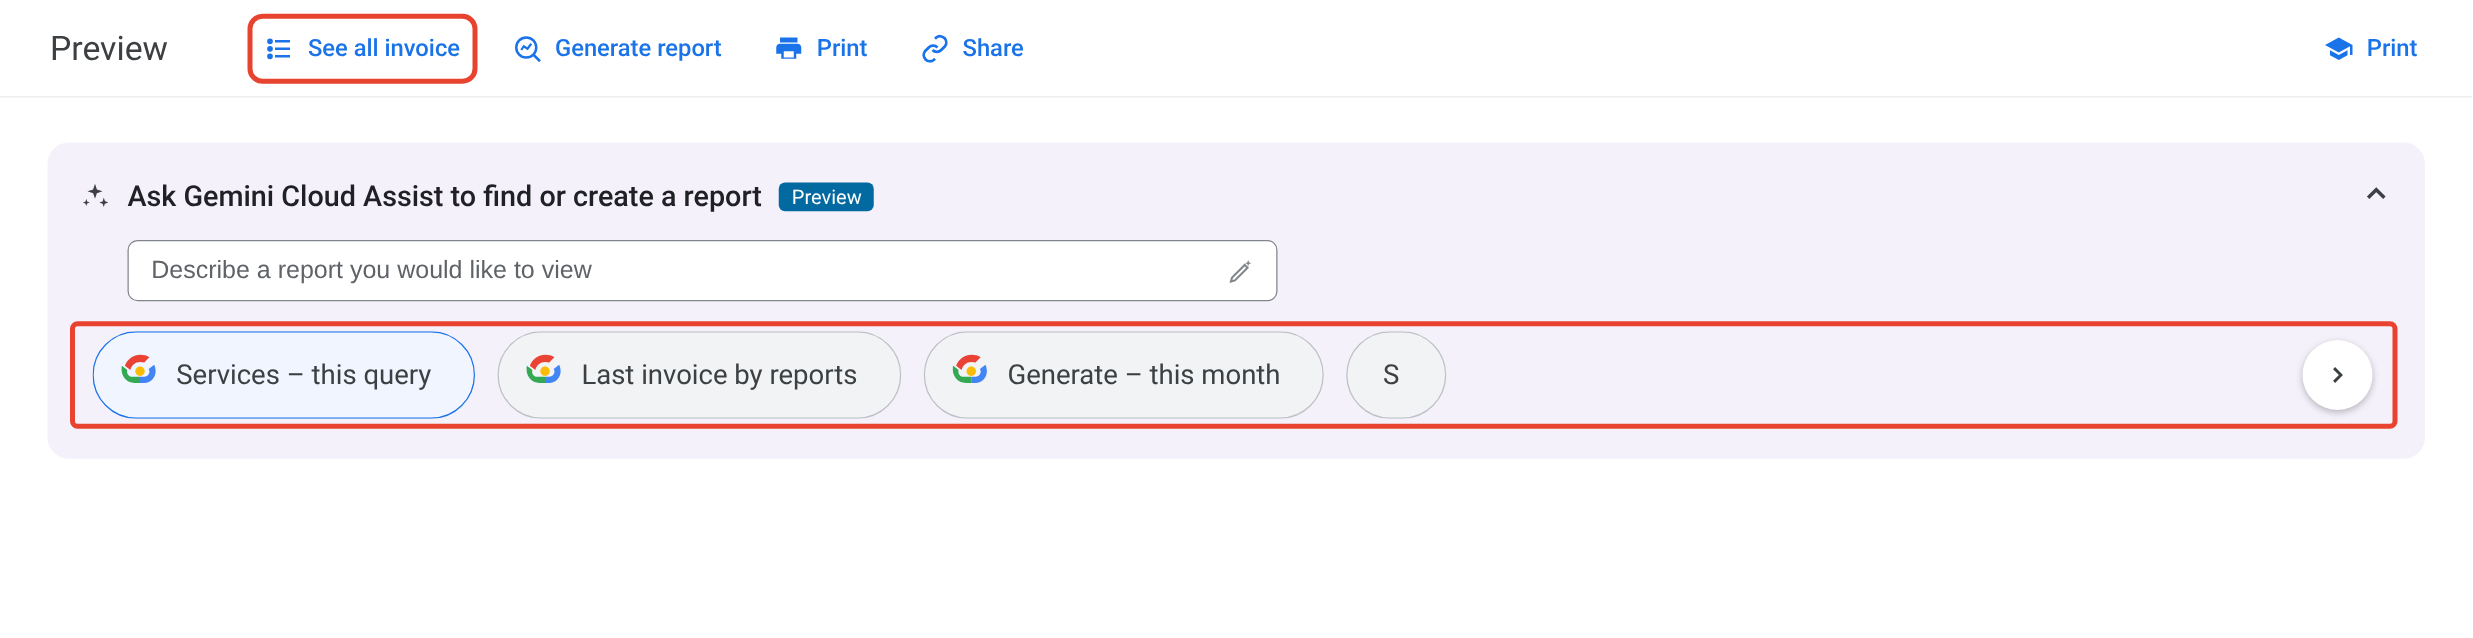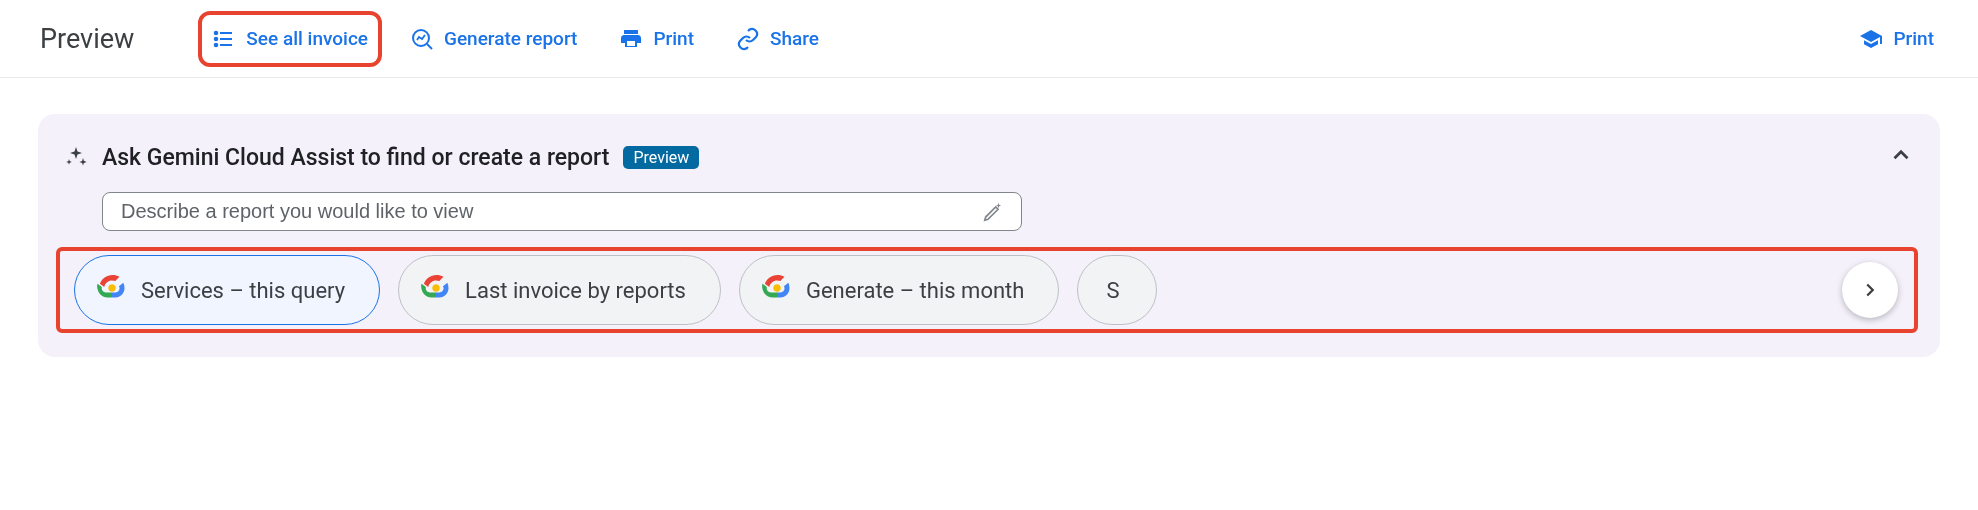--- a/index.html
+++ b/index.html
@@ -84,21 +84,21 @@
   .search-box {
     margin-top: 20px;
     margin-left: 38px;
     width: 920px;
     max-width: 100%;
     display: flex;
     align-items: center;
     background: #fff;
     border: 1px solid #80868b;
     border-radius: 8px;
-    height: 39px;
+    height: 49px;
     padding: 0 16px;
   }
   .search-input {
     flex: 1;
     border: none;
     outline: none;
     font-size: 20px;
     color: #5f6368;
     background: transparent;
   }

